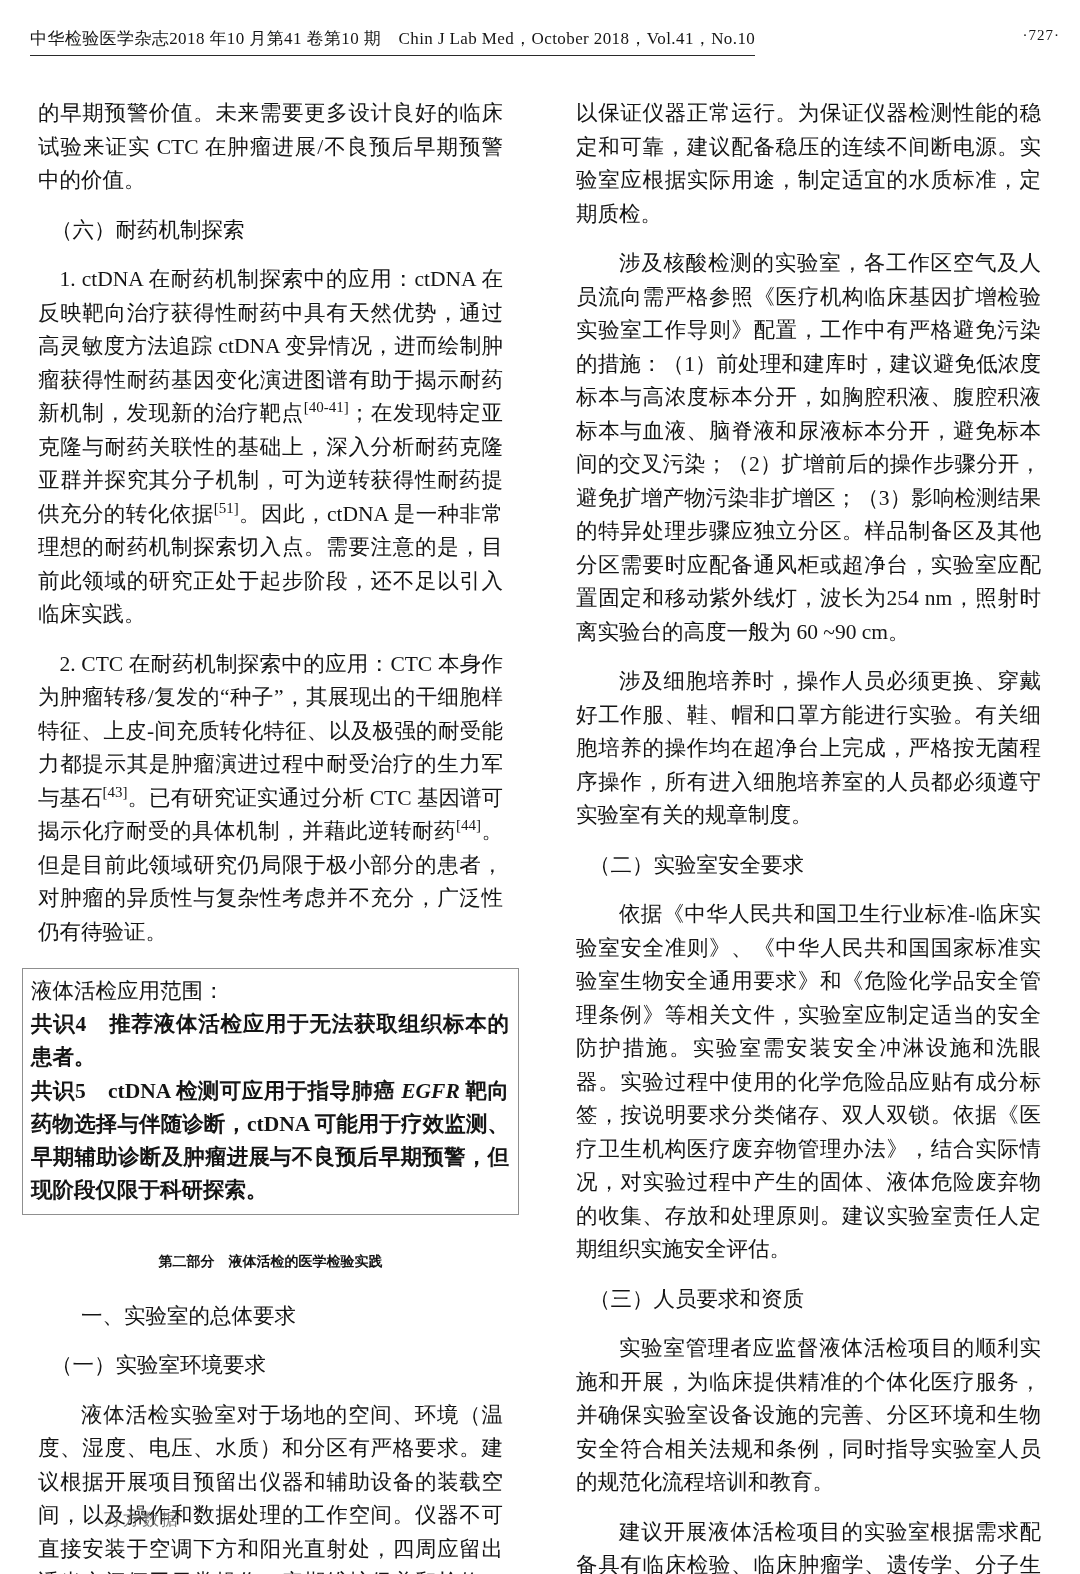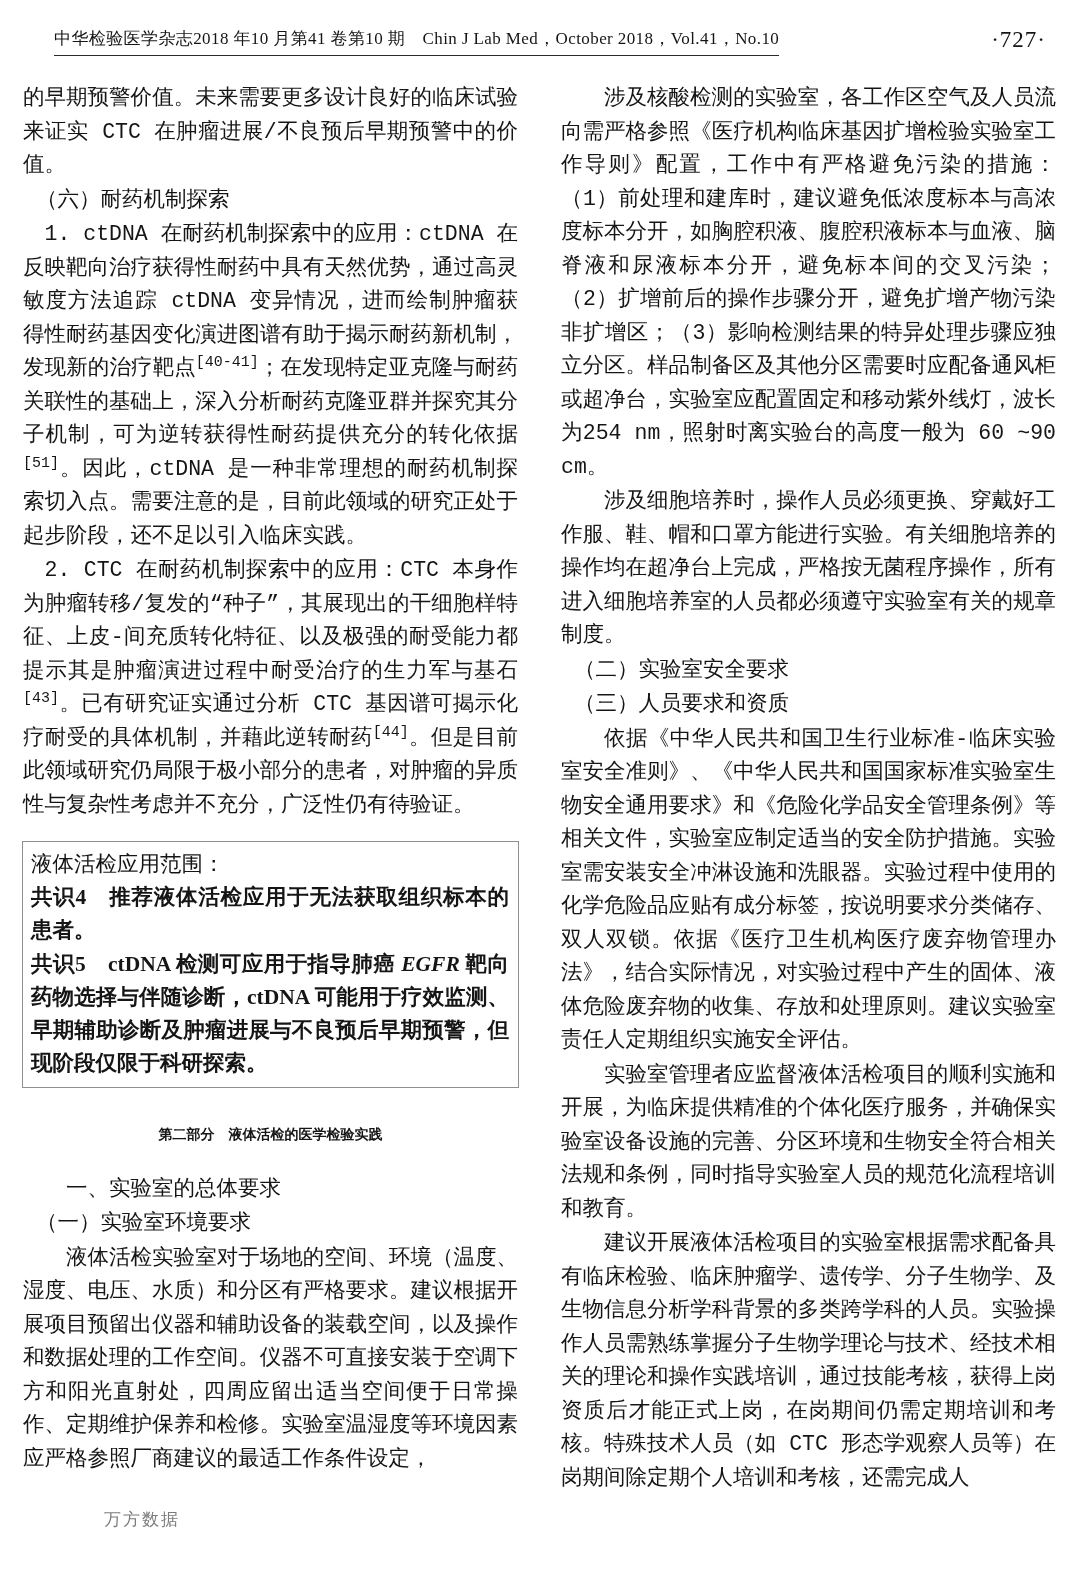--- a/index.html
+++ b/index.html
@@ -9,48 +9,46 @@
     height:1574px;
     background:#fff;
     color:#151515;
     font-family:"Liberation Serif","DejaVu Serif",serif;
     overflow:hidden;
   }
   .header{
     display:flex;
     justify-content:space-between;
     align-items:flex-start;
-    padding:27px 34px 0 30px;
-    margin-left:24px;
+    padding:27px 20px 0 30px;
   }
   .header-left{
     font-size:17px;
     letter-spacing:.4px;
     border-bottom:1.5px solid #2a2a2a;
     padding-bottom:5px;
     white-space:nowrap;
   }
   .page-num{
-    font-size:23px;
+    font-size:15px;
     letter-spacing:1px;
     white-space:nowrap;
   }
   .content{
     display:flex;
     padding:25px 0 0 22px;
   }
   .col{width:497px;}
   .col + .col{margin-left:41px;}
   .para{
     font-size:21.5px;
     line-height:33.5px;
     text-align:justify;
     text-indent:2em;
-    margin:1px;
-    font-family:Liberation Mono, monospace;
+    margin:16px;
   }
   .indent-none{text-indent:0;}
   .indent-num{text-indent:1em;}
   .indent-paren{text-indent:0.6em;}
   .section-title{
     font-size:14px;
     font-weight:700;
     text-align:center;
     text-indent:0;
     line-height:33.5px;
@@ -104,23 +102,24 @@
           <p class="box-line">液体活检应用范围：</p>
           <p class="box-line bold">共识4　推荐液体活检应用于无法获取组织标本的患者。</p>
           <p class="box-line bold">共识5　ctDNA 检测可应用于指导肺癌 <em class="gene">EGFR</em> 靶向药物选择与伴随诊断，ctDNA 可能用于疗效监测、早期辅助诊断及肿瘤进展与不良预后早期预警，但现阶段仅限于科研探索。</p>
         </div>
         <div class="section-title">第二部分　液体活检的医学检验实践</div>
         <p class="para">一、实验室的总体要求</p>
         <p class="para indent-paren">（一）实验室环境要求</p>
         <p class="para">液体活检实验室对于场地的空间、环境（温度、湿度、电压、水质）和分区有严格要求。建议根据开展项目预留出仪器和辅助设备的装载空间，以及操作和数据处理的工作空间。仪器不可直接安装于空调下方和阳光直射处，四周应留出适当空间便于日常操作、定期维护保养和检修。实验室温湿度等环境因素应严格参照厂商建议的最适工作条件设定，</p>
       </div>
     <div class="col" id="col-right">
+        <p class="para indent-none">以保证仪器正常运行。为保证仪器检测性能的稳定和可靠，建议配备稳压的连续不间断电源。实验室应根据实际用途，制定适宜的水质标准，定期质检。</p>
         <p class="para">涉及核酸检测的实验室，各工作区空气及人员流向需严格参照《医疗机构临床基因扩增检验实验室工作导则》配置，工作中有严格避免污染的措施：（1）前处理和建库时，建议避免低浓度标本与高浓度标本分开，如胸腔积液、腹腔积液标本与血液、脑脊液和尿液标本分开，避免标本间的交叉污染；（2）扩增前后的操作步骤分开，避免扩增产物污染非扩增区；（3）影响检测结果的特异处理步骤应独立分区。样品制备区及其他分区需要时应配备通风柜或超净台，实验室应配置固定和移动紫外线灯，波长为254 nm，照射时离实验台的高度一般为 60 ~90 cm。</p>
         <p class="para">涉及细胞培养时，操作人员必须更换、穿戴好工作服、鞋、帽和口罩方能进行实验。有关细胞培养的操作均在超净台上完成，严格按无菌程序操作，所有进入细胞培养室的人员都必须遵守实验室有关的规章制度。</p>
         <p class="para indent-paren">（二）实验室安全要求</p>
+        <p class="para">依据《中华人民共和国卫生行业标准-临床实验室安全准则》、《中华人民共和国国家标准实验室生物安全通用要求》和《危险化学品安全管理条例》等相关文件，实验室应制定适当的安全防护措施。实验室需安装安全冲淋设施和洗眼器。实验过程中使用的化学危险品应贴有成分标签，按说明要求分类储存、双人双锁。依据《医疗卫生机构医疗废弃物管理办法》，结合实际情况，对实验过程中产生的固体、液体危险废弃物的收集、存放和处理原则。建议实验室责任人定期组织实施安全评估。</p>
         <p class="para indent-paren">（三）人员要求和资质</p>
-        <p class="para">依据《中华人民共和国卫生行业标准-临床实验室安全准则》、《中华人民共和国国家标准实验室生物安全通用要求》和《危险化学品安全管理条例》等相关文件，实验室应制定适当的安全防护措施。实验室需安装安全冲淋设施和洗眼器。实验过程中使用的化学危险品应贴有成分标签，按说明要求分类储存、双人双锁。依据《医疗卫生机构医疗废弃物管理办法》，结合实际情况，对实验过程中产生的固体、液体危险废弃物的收集、存放和处理原则。建议实验室责任人定期组织实施安全评估。</p>
         <p class="para">实验室管理者应监督液体活检项目的顺利实施和开展，为临床提供精准的个体化医疗服务，并确保实验室设备设施的完善、分区环境和生物安全符合相关法规和条例，同时指导实验室人员的规范化流程培训和教育。</p>
         <p class="para">建议开展液体活检项目的实验室根据需求配备具有临床检验、临床肿瘤学、遗传学、分子生物学、及生物信息分析学科背景的多类跨学科的人员。实验操作人员需熟练掌握分子生物学理论与技术、经技术相关的理论和操作实践培训，通过技能考核，获得上岗资质后才能正式上岗，在岗期间仍需定期培训和考核。特殊技术人员（如 CTC 形态学观察人员等）在岗期间除定期个人培训和考核，还需完成人</p>
       </div>
   </div>
   <div class="watermark">万方数据</div>
 </div>
 
 </body></html>

